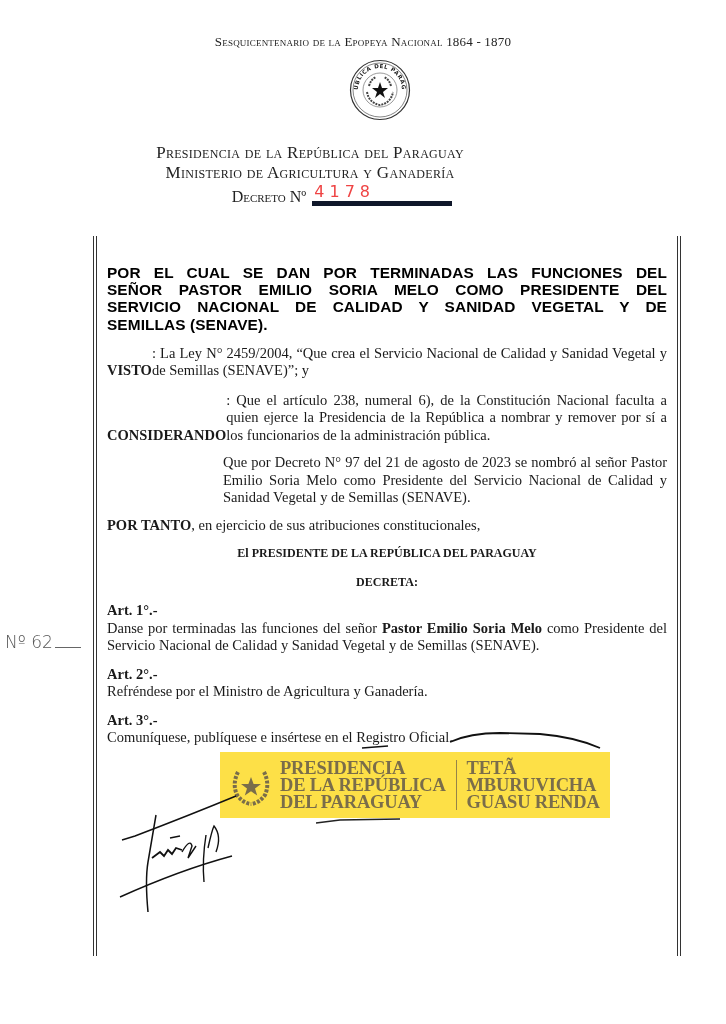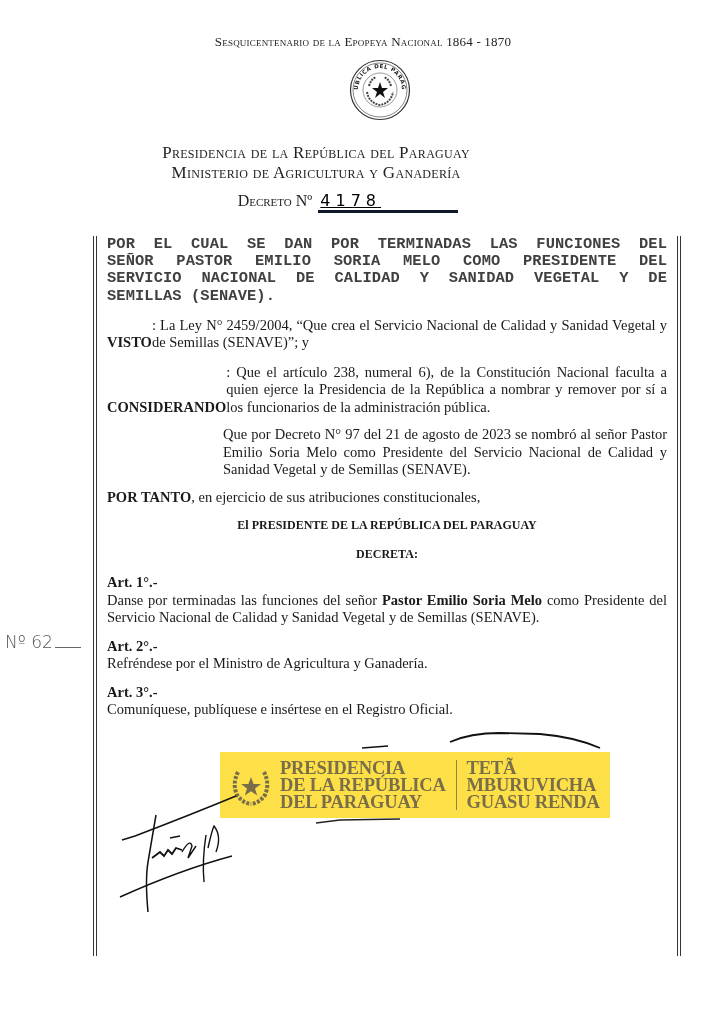--- a/index.html
+++ b/index.html
@@ -11,47 +11,47 @@
     .top-line {
       position: absolute; left: 0; width: 726px; top: 34px; text-align: center;
       font-size: 13px; letter-spacing: 0.2px; color: #222;
     }
 
     .seal {
       position: absolute; left: 349px; top: 59px; width: 62px; height: 62px;
     }
 
     .header-block {
-      position: absolute; left: 12px; width: 608px; top: 143px; text-align: center; color: #222;
+      position: absolute; left: 6px; width: 608px; top: 143px; text-align: center; color: #222;
     }
     .header-block .line { font-size: 17px; line-height: 20px; letter-spacing: 0.3px; }
     .decreto-line {
-      margin-top: 9px; font-size: 16px; display: flex; justify-content: center; gap: 6px;
+      margin-top: 0; font-size: 16px; display: flex; justify-content: center; align-items: flex-end; gap: 6px;
       padding-left: 64px;
     }
     .decreto-num {
-      font-family: "DejaVu Sans", sans-serif; color: #000000; font-size: 16px; letter-spacing: 5px;
-      border-bottom: 3px solid #0f172a; width: 140px; text-align: left; padding-left: 2px; line-height: 18px; text-decoration: underline;
+      font-family: "DejaVu Sans", sans-serif; color: #ef4444; font-size: 16px; letter-spacing: 5px;
+      border-bottom: 5px solid #0f172a; width: 140px; text-align: left; padding-left: 2px; line-height: 18px;
     }
 
     .frame {
       position: absolute; left: 93px; top: 236px; width: 588px; height: 720px;
     }
     .frame .bar { position: absolute; top: 0; bottom: 0; width: 4px; border-left: 1.5px solid #333; border-right: 1.5px solid #333; }
     .frame .bar.left { left: 0; }
     .frame .bar.right { right: 0; }
 
     .content {
       position: absolute; left: 107px; width: 560px; top: 236px;
       font-size: 14.5px; line-height: 17.5px;
     }
 
     .title-block {
-      font-family: Liberation Mono, monospace; font-weight: bold; font-size: 15.4px; line-height: 17.2px;
-      text-align: justify; text-align-last: left; color: #404040; letter-spacing: 0.1px;
+      font-family: Liberation Sans, sans-serif; font-weight: bold; font-size: 15.4px; line-height: 17.2px;
+      text-align: justify; text-align-last: left; color: #000000; letter-spacing: 0.1px; margin-top: 28px;
     }
     .title-block span { display: block; text-align: justify; text-align-last: justify; }
     .title-block span.last { text-align-last: left; }
 
     .date-line {
       margin-top: 11px; text-align: right; font-size: 14.5px; color: #222; padding-right: 3px;
     }
     .hand { font-family: "DejaVu Sans", sans-serif; color: #4a5a8a; font-size: 15px; padding: 0 6px; }
 
     .row { display: flex; margin-top: 12px; align-items: flex-end; }

